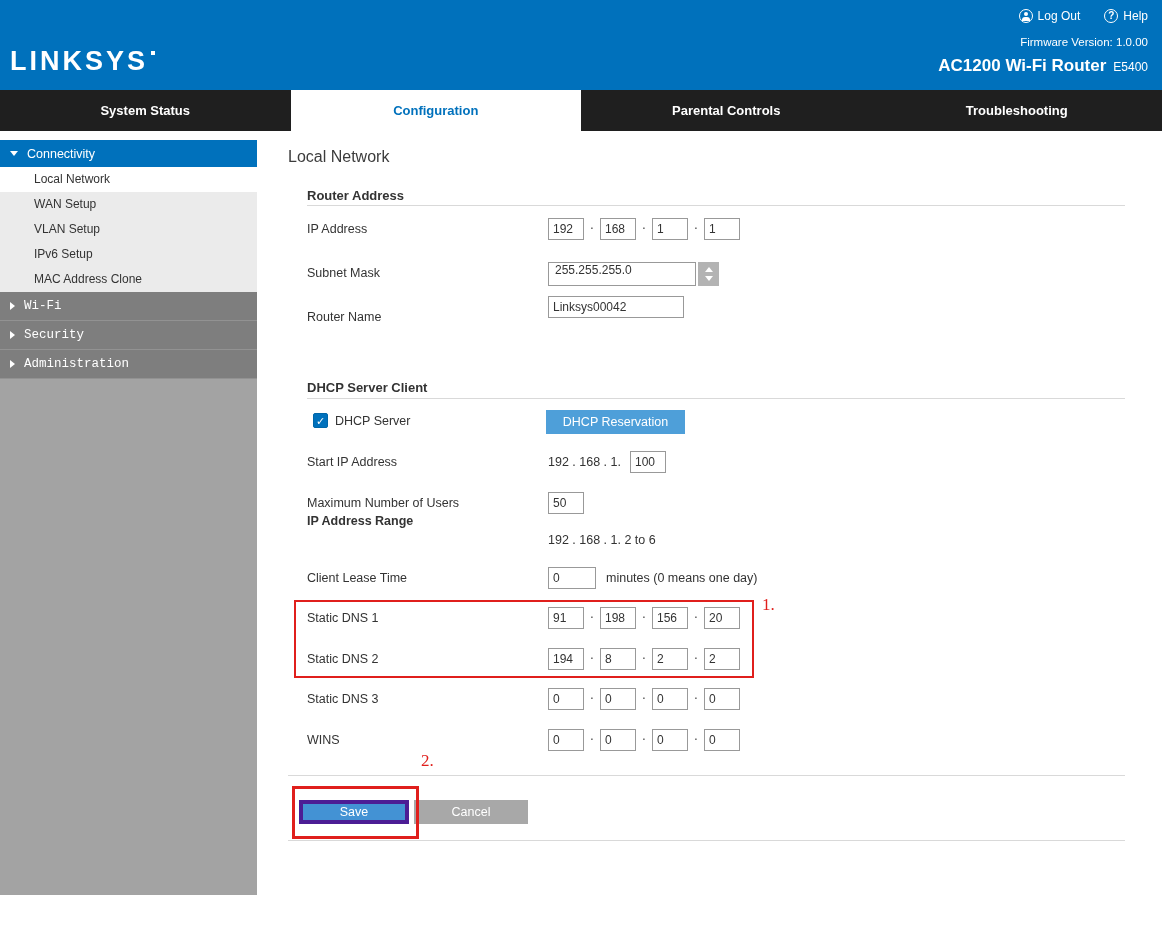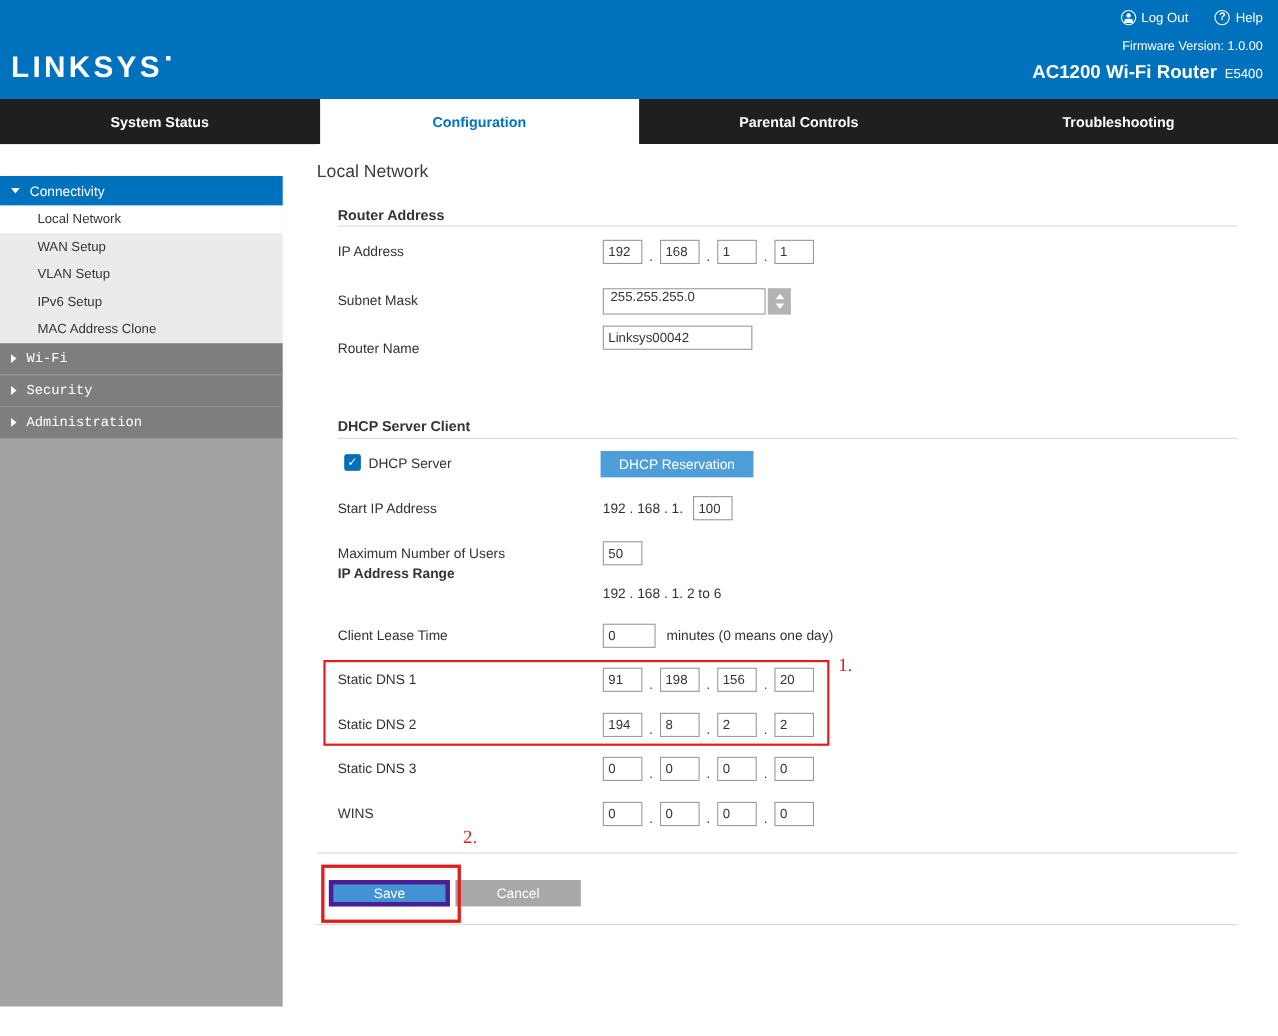--- a/index.html
+++ b/index.html
@@ -24,38 +24,38 @@
   .model { font-size:12px; }
 
   
   .tabbar { position:absolute; left:0; top:90px; width:1162px; height:41px; background:#1f1f1f; display:flex; }
   .tab { flex:1; display:flex; align-items:center; justify-content:center; color:#fff; font-size:13px; font-weight:bold; cursor:pointer; }
   .tab.active { background:#fff; color:#0071bc; }
 
   
   .sidebar { position:absolute; left:0; top:140px; width:257px; }
   .side-header { height:27px; display:flex; align-items:center; gap:9px; padding-left:10px; color:#fff; font-size:12.5px; cursor:pointer; }
-  .side-header.expanded { background:#0071bc;margin-top:20px; }
+  .side-header.expanded { background:#0071bc; }
   .side-header.collapsed { height:29px; background:#7e7e7e; border-bottom:1px solid #929292;font-family:Liberation Mono, monospace; }
   .tri-down { width:0; height:0; border-left:4px solid transparent; border-right:4px solid transparent; border-top:5px solid #fff; }
   .tri-right { width:0; height:0; border-top:4px solid transparent; border-bottom:4px solid transparent; border-left:5px solid #fff; }
   .side-sub { background:#ebebeb; }
   .side-sub-item { height:25px; line-height:25px; padding-left:34px; font-size:12px; color:#333; cursor:pointer; }
   .side-sub-item.selected { background:#fff; }
   .side-fill { height:516px; background:#a3a3a3; }
 
   
   .main { position:absolute; left:288px; top:131px; width:874px; height:811px; background:#fff; }
   .page-title { position:absolute; left:0; top:17px; font-size:16px; color:#3c3c3c; }
   .section-h { position:absolute; font-size:13px; font-weight:bold; color:#333; }
   .hr { position:absolute; height:1px; background:#d9d9d9; }
   .lbl { position:absolute; font-size:12.5px; color:#333; }
   .static-val { position:absolute; font-size:12.5px; color:#333; }
 
-  .octets { position:absolute; display:flex; align-items:flex-end; }
+  .octets { position:absolute; display:flex; align-items:flex-start; }
   .octets input { width:36px; height:22px; border:1px solid #999; font-size:12px; padding:0 4px; font-family:inherit; color:#333; background:#fff; }
   .dot { width:16px; text-align:center; font-size:12px; color:#333; }
   .dot::after { content:"."; }
 
   .text-input { position:absolute; height:22px; border:1px solid #999; font-size:12px; padding:0 4px; font-family:inherit; color:#333; background:#fff; }
 
   .subnet-wrap { position:absolute; display:flex; height:24px; }
   .subnet-box { width:148px; border:1px solid #999; background:#fff; font-size:12px; color:#333; display:flex; align-items:flex-start; padding-left:6px; }
   .subnet-spinner { width:21px; margin-left:2px; background:#b3b3b3; display:flex; flex-direction:column; justify-content:center; align-items:center; gap:4px; cursor:pointer; }
   .spin-up   { width:0; height:0; border-left:4px solid transparent; border-right:4px solid transparent; border-bottom:5px solid #fff; }

